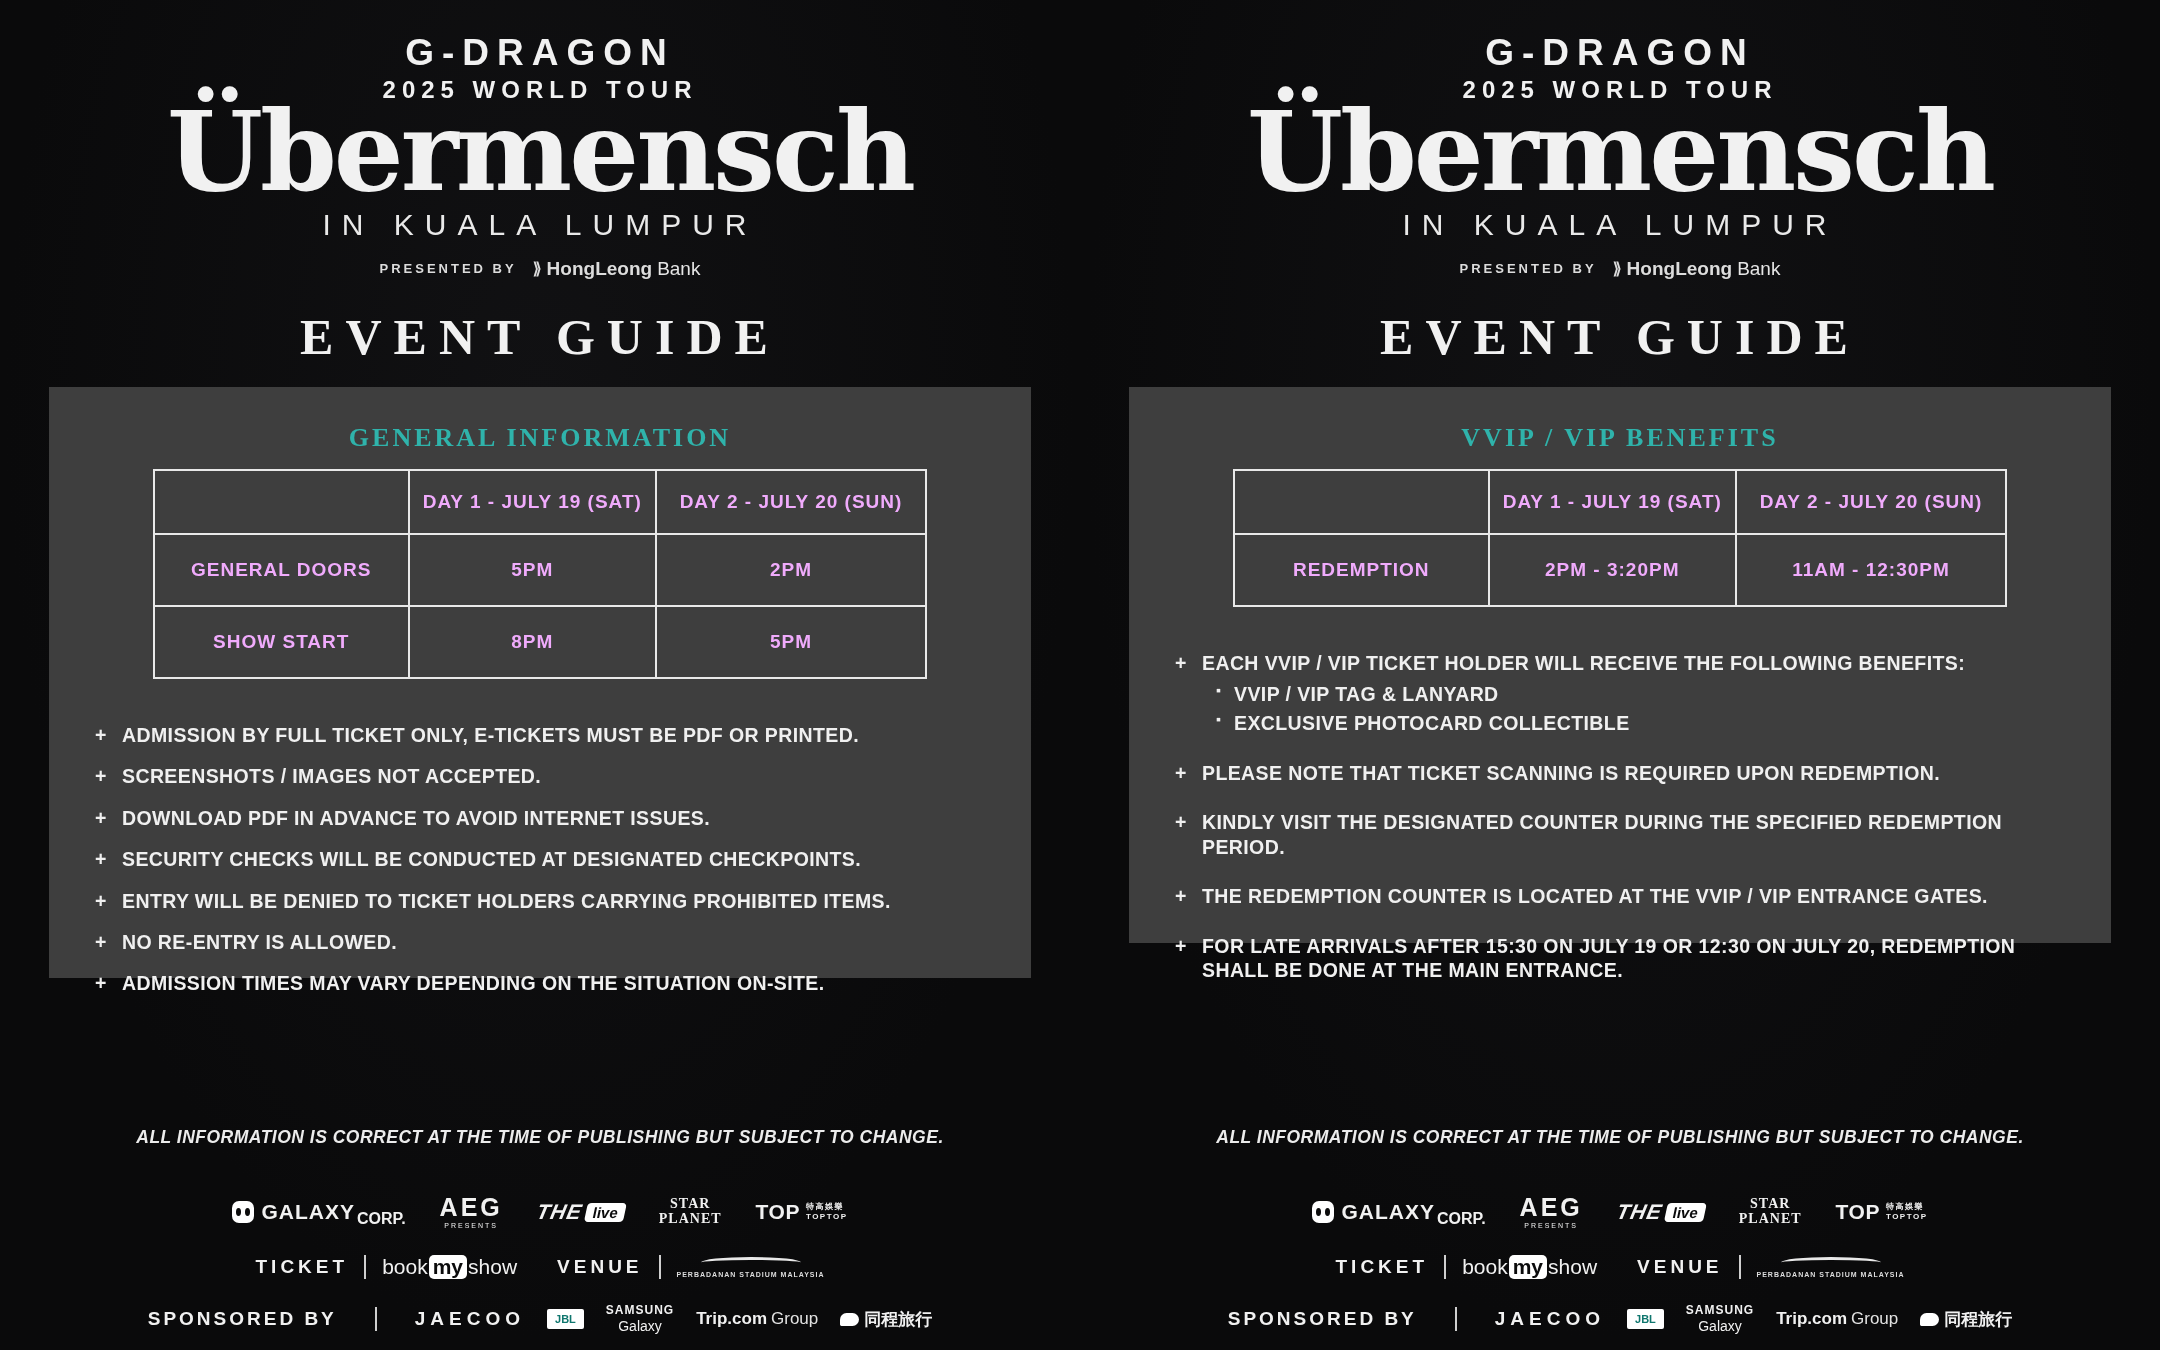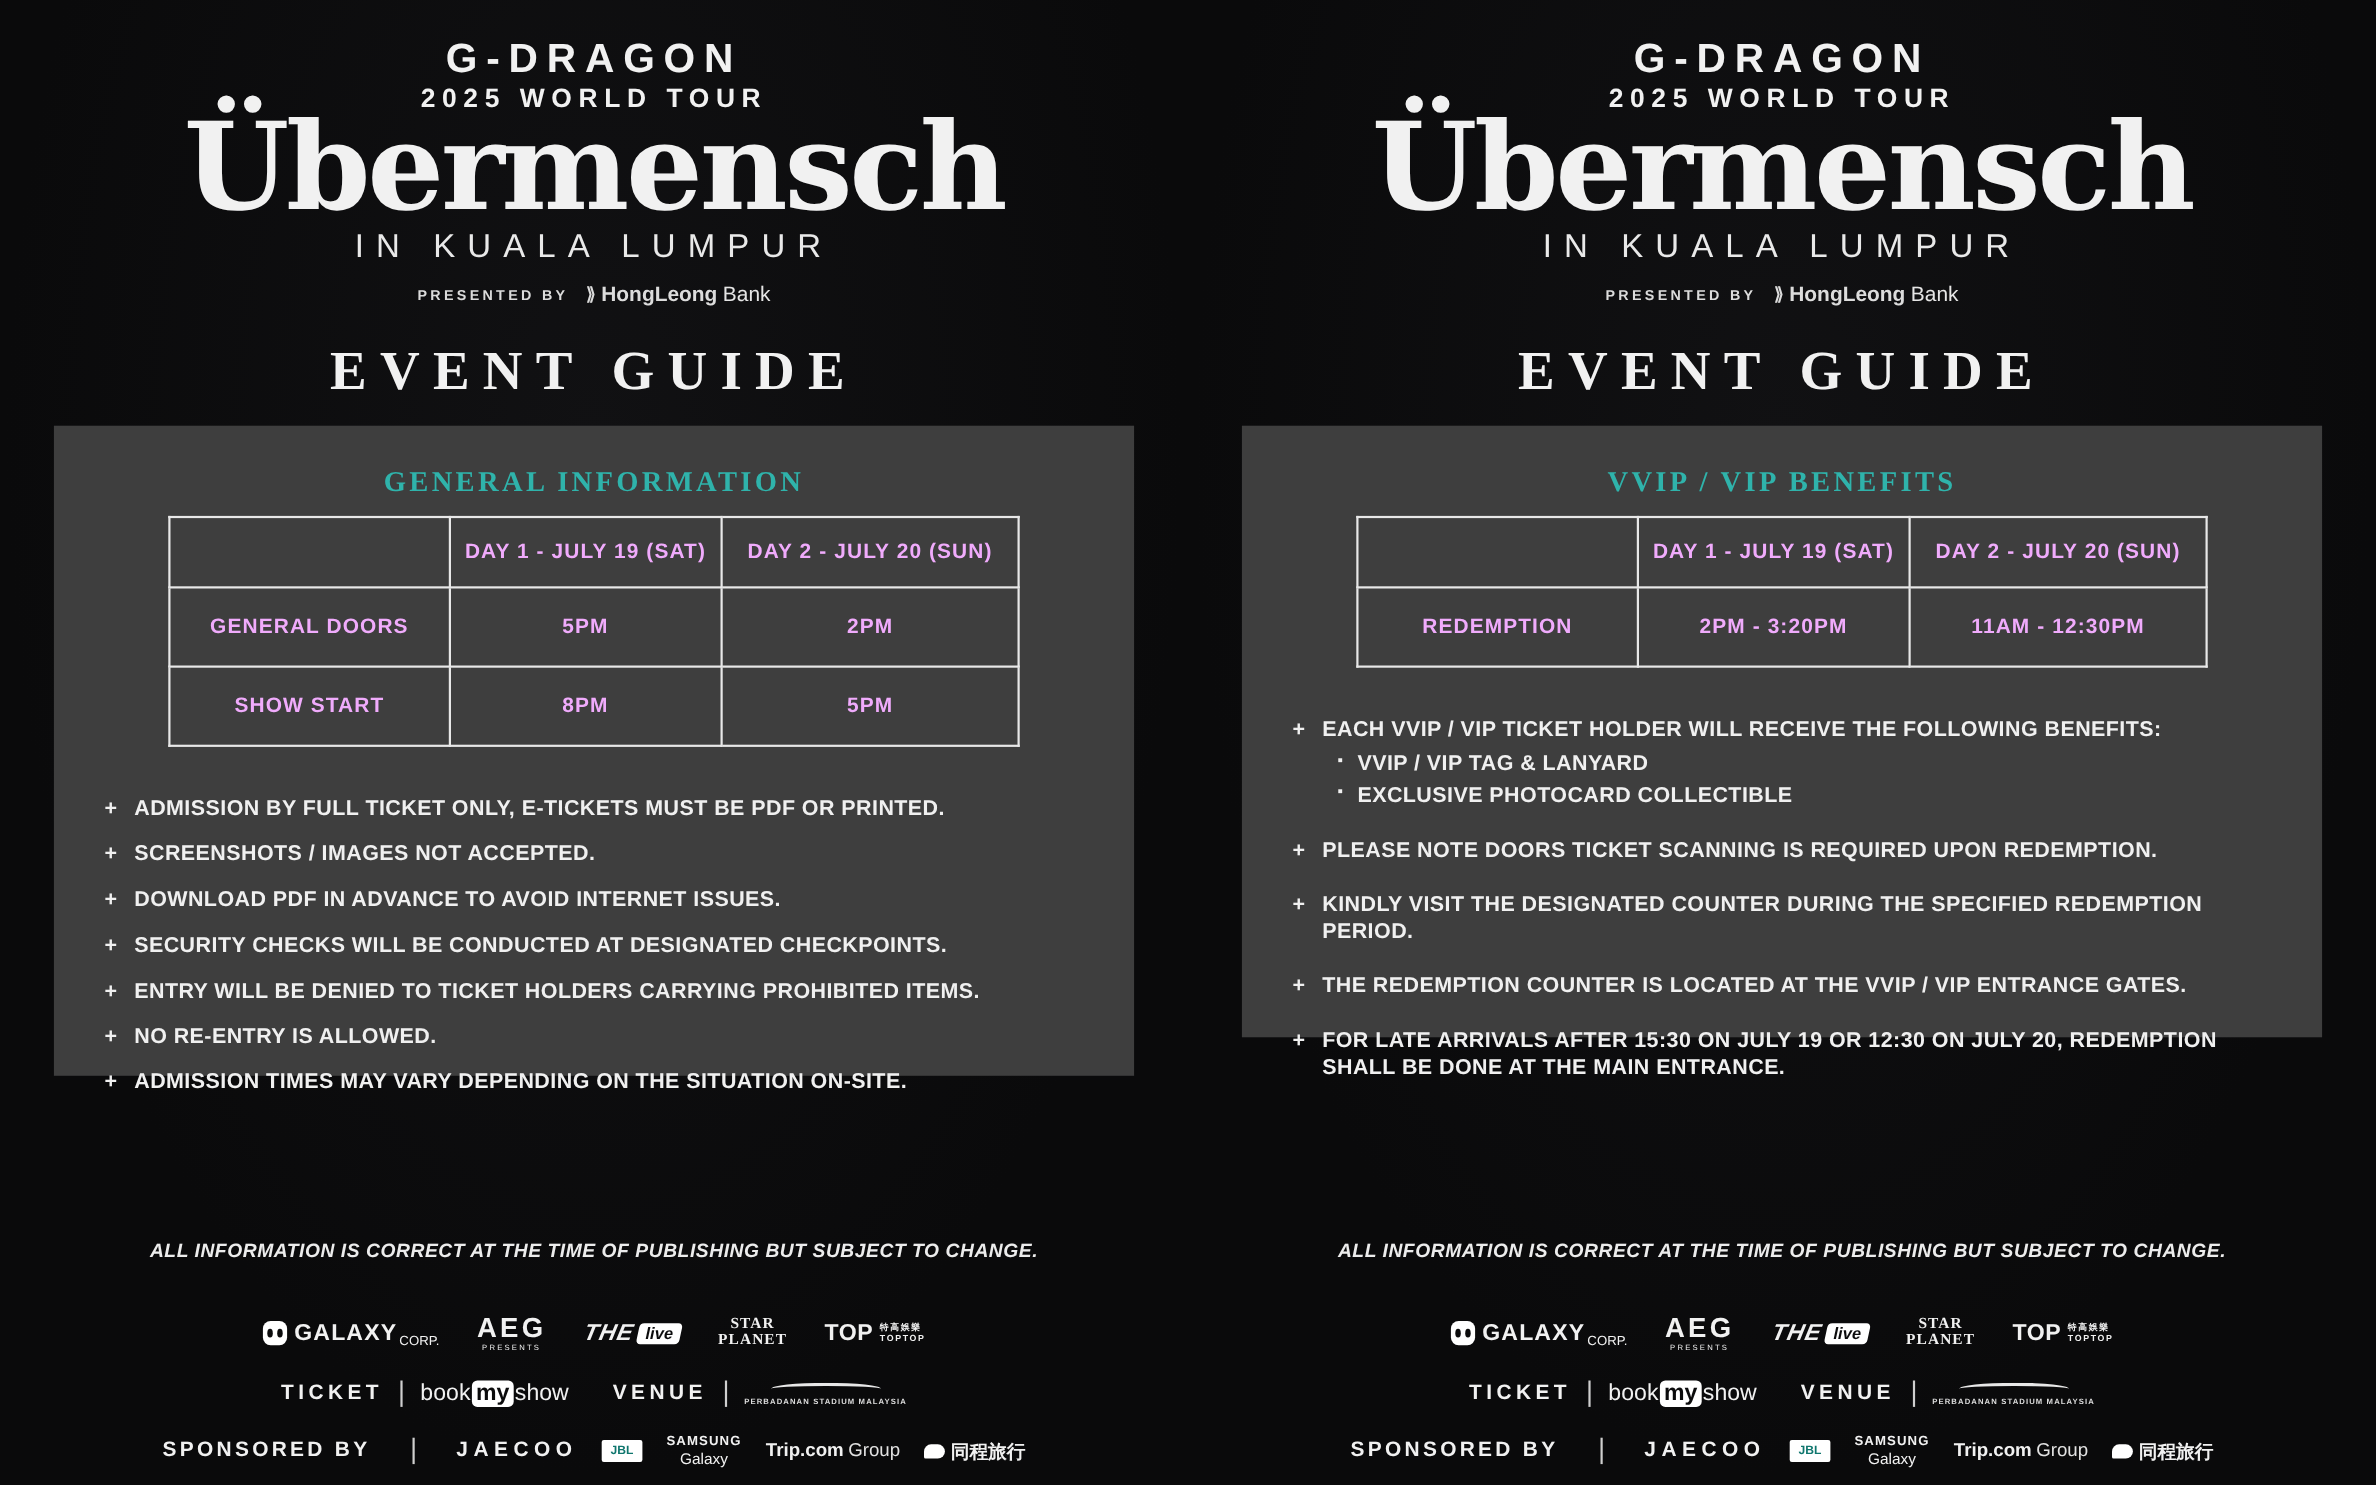--- a/index.html
+++ b/index.html
@@ -89,21 +89,21 @@
   .galaxy-icon {
     display:inline-block; width:22px; height:22px; background:#fff;
     border-radius:7px; position:relative; margin-right:7px;
   }
   .galaxy-icon::before, .galaxy-icon::after {
     content:""; position:absolute; top:7px; width:5px; height:8px;
     border-radius:50%; background:#0b0b0c;
   }
   .galaxy-icon::before { left:4px; } .galaxy-icon::after { right:4px; }
   .galaxy-text { font-size:21px; font-weight:bold; letter-spacing:1px; }
-  .galaxy-corp { font-size:12px; font-weight:normal; align-self:flex-end; margin:16px 0 2px 2px; }
+  .galaxy-corp { font-size:16px; font-weight:bold; align-self:flex-end; margin:16px 0 2px 2px; }
   
   .aeg { display:inline-flex; flex-direction:column; align-items:center; line-height:1; }
   .aeg-main { font-size:25px; font-weight:bold; letter-spacing:3px; }
   .aeg-sub  { font-size:7px; letter-spacing:2px; margin-top:2px; }
   
   .thelive { display:inline-flex; align-items:center; transform:skewX(-12deg); }
   .the-txt { font-size:21px; font-weight:bold; font-style:italic; letter-spacing:1px; }
   .live-box {
     background:#fff; color:#0b0b0c; border-radius:4px; padding:1px 7px;
     font-size:15px; font-weight:bold; margin-left:4px;
@@ -310,21 +310,21 @@
         </tbody>
       </table>
       <ul class="bullets bullets-vvip">
         <li>
           <span class="bl">+</span><span>EACH VVIP / VIP TICKET HOLDER WILL RECEIVE THE FOLLOWING BENEFITS:</span>
           <ul class="subs">
             <li><span class="sbl">▪</span><span>VVIP / VIP TAG &amp; LANYARD</span></li>
             <li><span class="sbl">▪</span><span>EXCLUSIVE PHOTOCARD COLLECTIBLE</span></li>
           </ul>
         </li>
-        <li><span class="bl">+</span><span>PLEASE NOTE DOORS TICKET SCANNING IS REQUIRED UPON REDEMPTION.</span></li>
+        <li><span class="bl">+</span><span>PLEASE NOTE THAT TICKET SCANNING IS REQUIRED UPON REDEMPTION.</span></li>
         <li><span class="bl">+</span><span>KINDLY VISIT THE DESIGNATED COUNTER DURING THE SPECIFIED REDEMPTION PERIOD.</span></li>
         <li><span class="bl">+</span><span>THE REDEMPTION COUNTER IS LOCATED AT THE VVIP / VIP ENTRANCE GATES.</span></li>
         <li><span class="bl">+</span><span>FOR LATE ARRIVALS AFTER 15:30 ON JULY 19 OR 12:30 ON JULY 20, REDEMPTION SHALL BE DONE AT THE MAIN ENTRANCE.</span></li>
       </ul>
     </section>
 
     <footer class="pfoot">
       <div class="disclaimer">ALL INFORMATION IS CORRECT AT THE TIME OF PUBLISHING BUT SUBJECT TO CHANGE.</div>
       <div class="logo-row organizers">
         <span class="galaxy">

